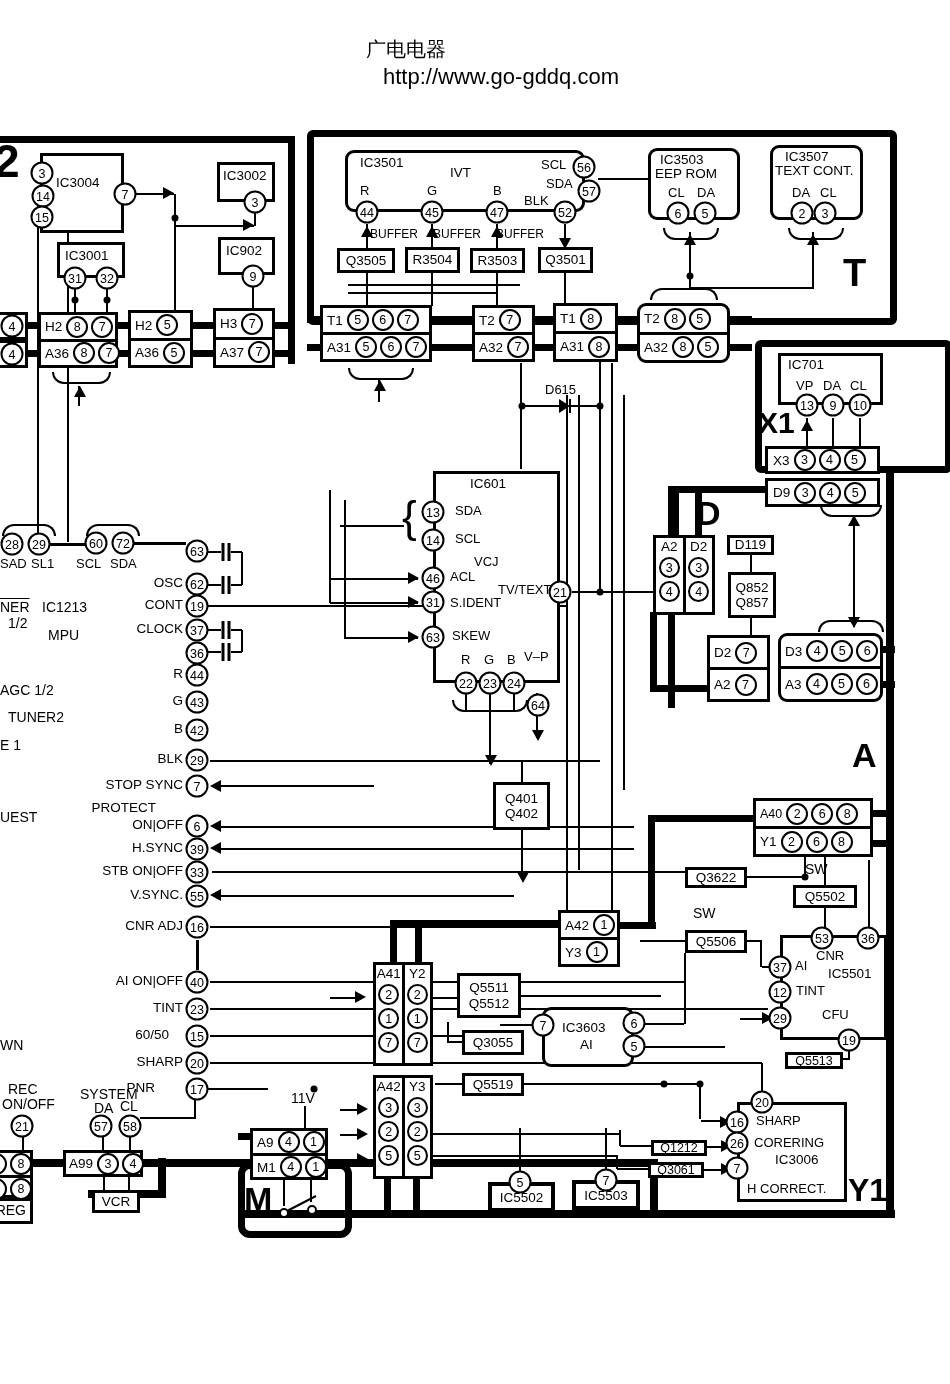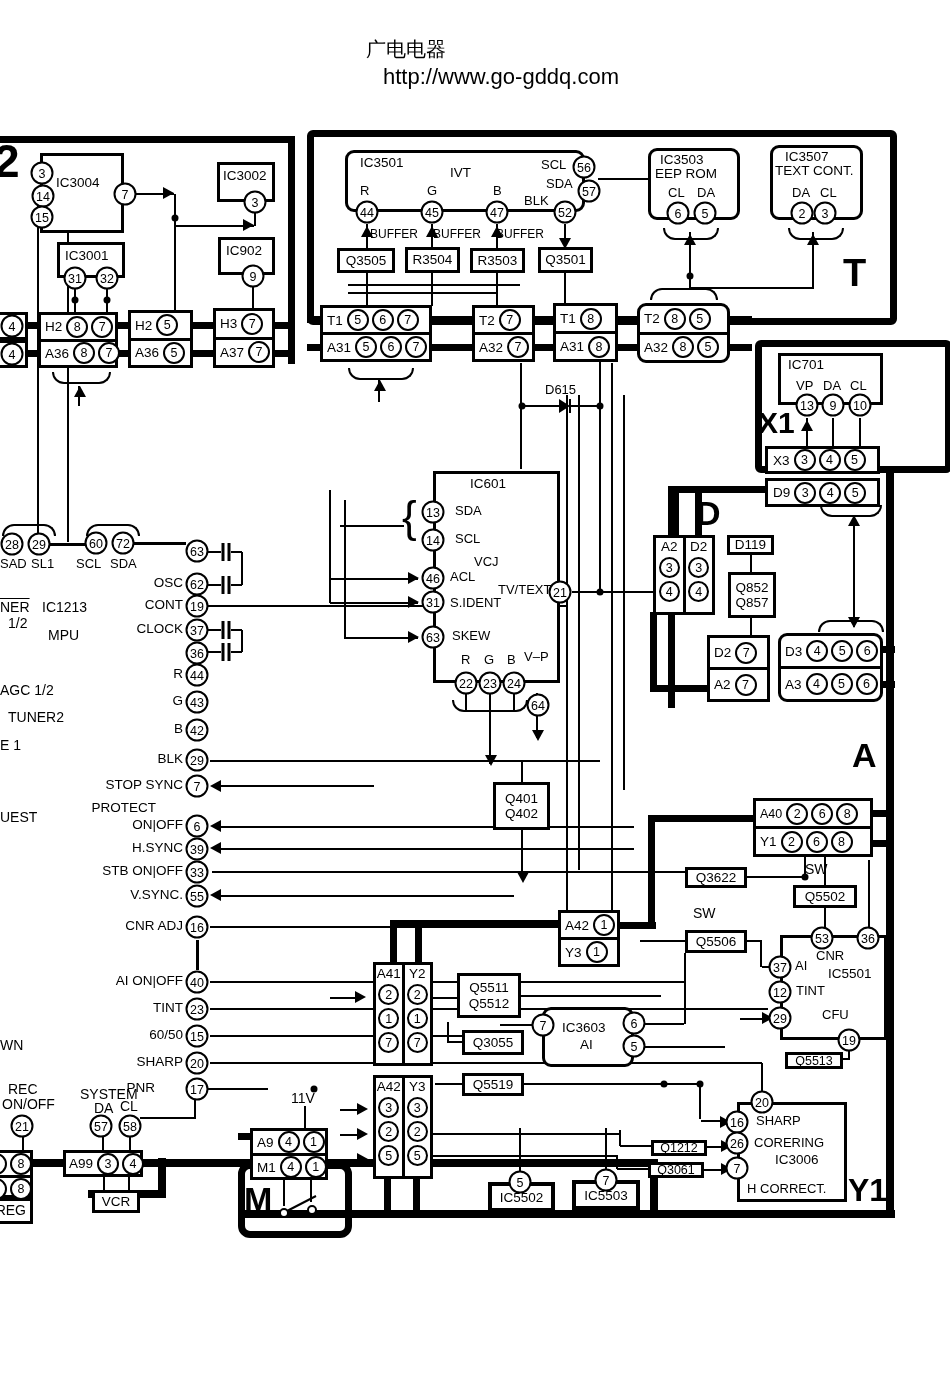--- a/index.html
+++ b/index.html
@@ -510,21 +510,21 @@
   <div class="pin" style="left:197px;top:872px">33</div>
   <div class="pl" style="left:83px;top:887px">V.SYNC.</div>
   <div class="pin" style="left:197px;top:896px">55</div>
   <div class="pl" style="left:83px;top:918px">CNR ADJ</div>
   <div class="pin" style="left:197px;top:927px">16</div>
   <div class="ln" style="left:196px;top:940px;width:3px;height:30px"></div>
   <div class="pl" style="left:83px;top:973px">AI ON|OFF</div>
   <div class="pin" style="left:197px;top:982px">40</div>
   <div class="pl" style="left:83px;top:1000px">TINT</div>
   <div class="pin" style="left:197px;top:1009px">23</div>
-  <div class="pl" style="left:83px;top:1027px">60/50</div>
+  <div class="pl" style="left:69px;top:1027px">60/50</div>
   <div class="pin" style="left:197px;top:1036px">15</div>
   <div class="pl" style="left:83px;top:1054px">SHARP</div>
   <div class="pin" style="left:197px;top:1063px">20</div>
   <div class="pl" style="left:55px;top:1080px">PNR</div>
   <div class="pin" style="left:197px;top:1089px">17</div>
 
   <div class="lb" style="left:8px;top:1082px;font-size:14px">REC</div>
   <div class="lb" style="left:2px;top:1097px;font-size:14px">ON/OFF</div>
   <div class="pin" style="left:22px;top:1126px">21</div>
   <div class="lb" style="left:80px;top:1087px;font-size:14px">SYSTEM</div>

